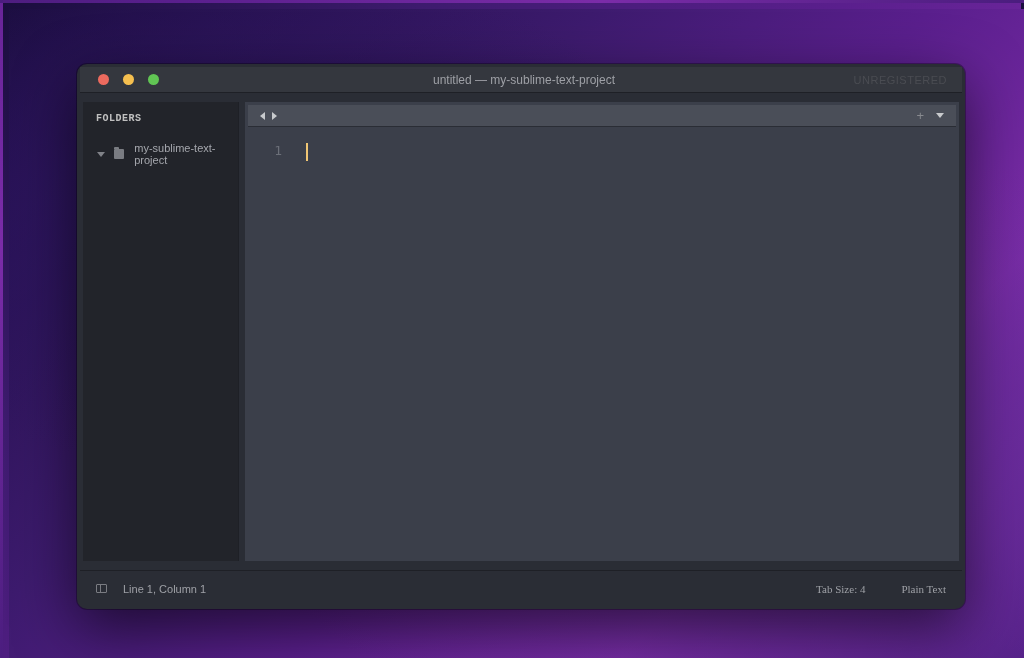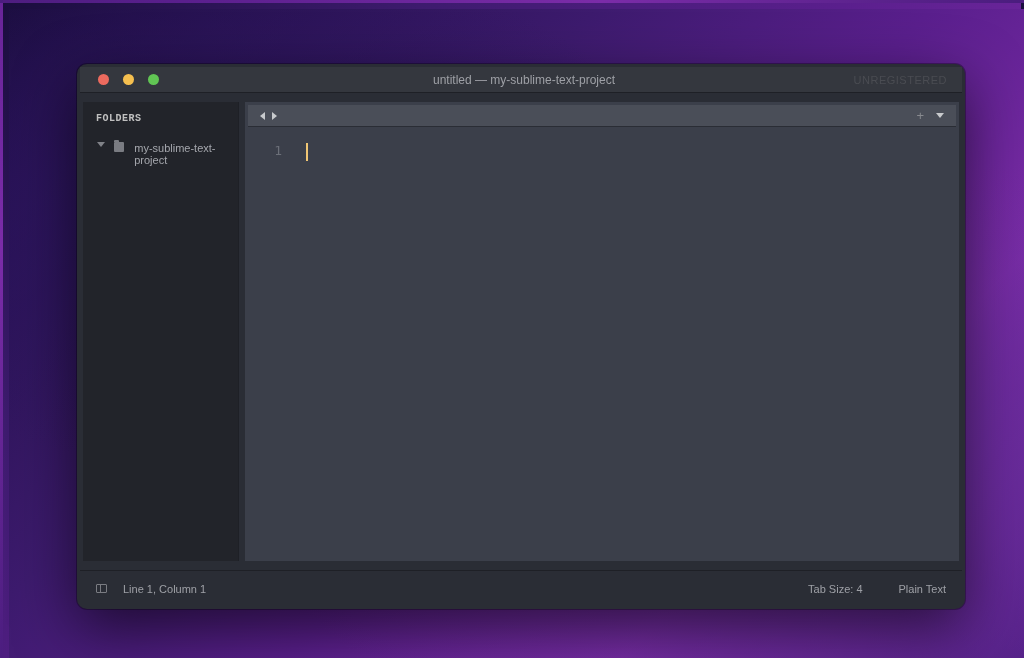--- a/index.html
+++ b/index.html
@@ -88,21 +88,21 @@
     .sidebar-header {
       padding: 8px 10px 6px 10px;
       font-size: 10px;
       font-weight: 700;
       color: #c0c0c0;
       letter-spacing: 0.5px;
       font-family: Liberation Mono, monospace;
     }
     .folder-item {
       display: flex;
-      align-items: flex-start;
+      align-items: center;
       padding: 3px 8px;
       font-size: 11px;
       color: #a5a7ad;
       gap: 4px;
       cursor: pointer;
     }
     .disclosure {
       width: 0;
       height: 0;
       border-left: 4px solid transparent;
@@ -237,20 +237,21 @@
       top: 0;
       bottom: 0;
       width: 1px;
       background: #7a7c82;
     }
     .status-right {
       position: absolute;
       right: 10px;
       display: flex;
       gap: 30px;
+      font-family: Liberation Serif, serif;
     }
   </style>
 </head>
 <body>
 
 <div class="desktop-bg"></div>
 
 <div class="window">
   <div class="titlebar">
     <div class="traffic-lights">

